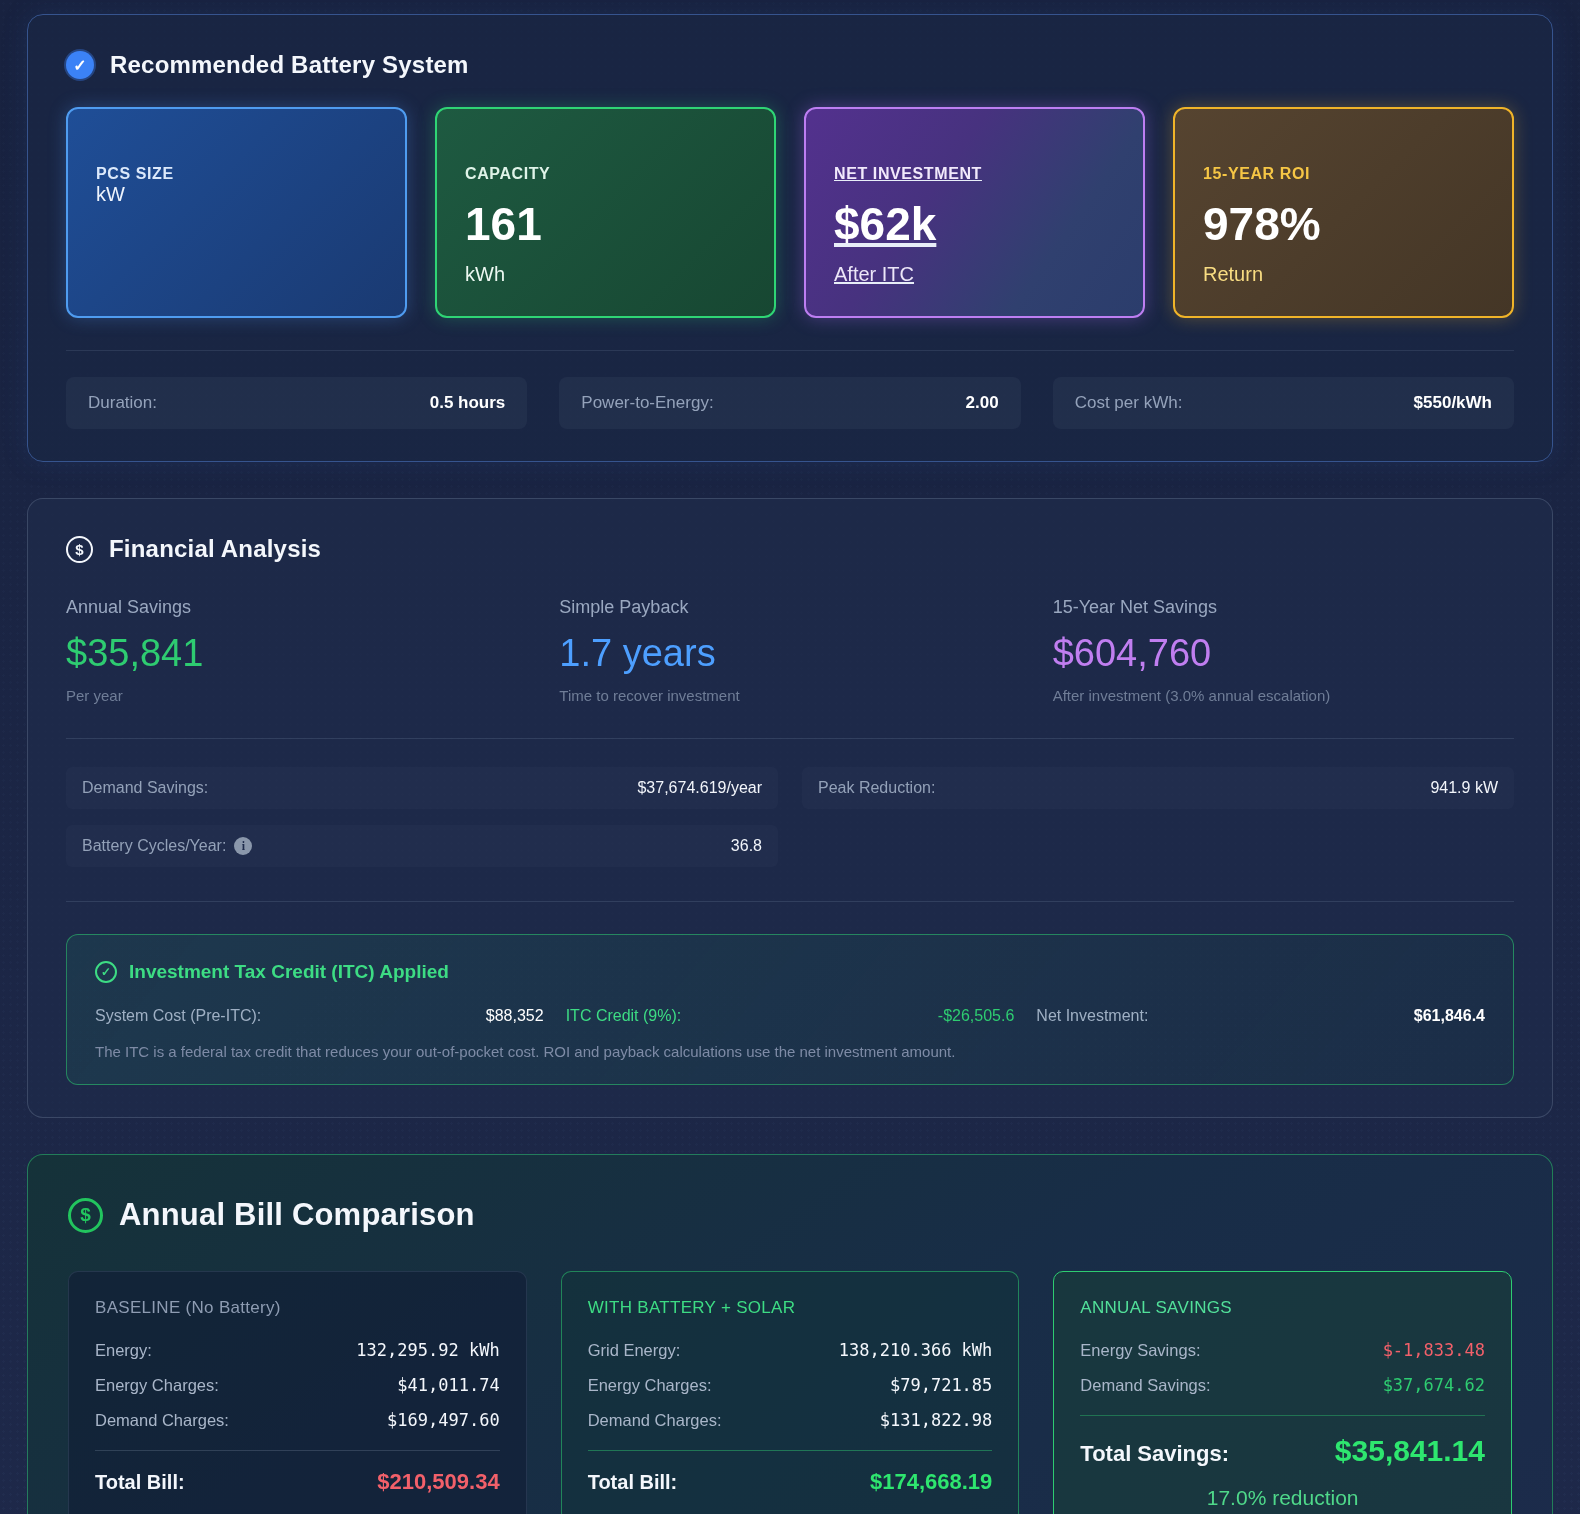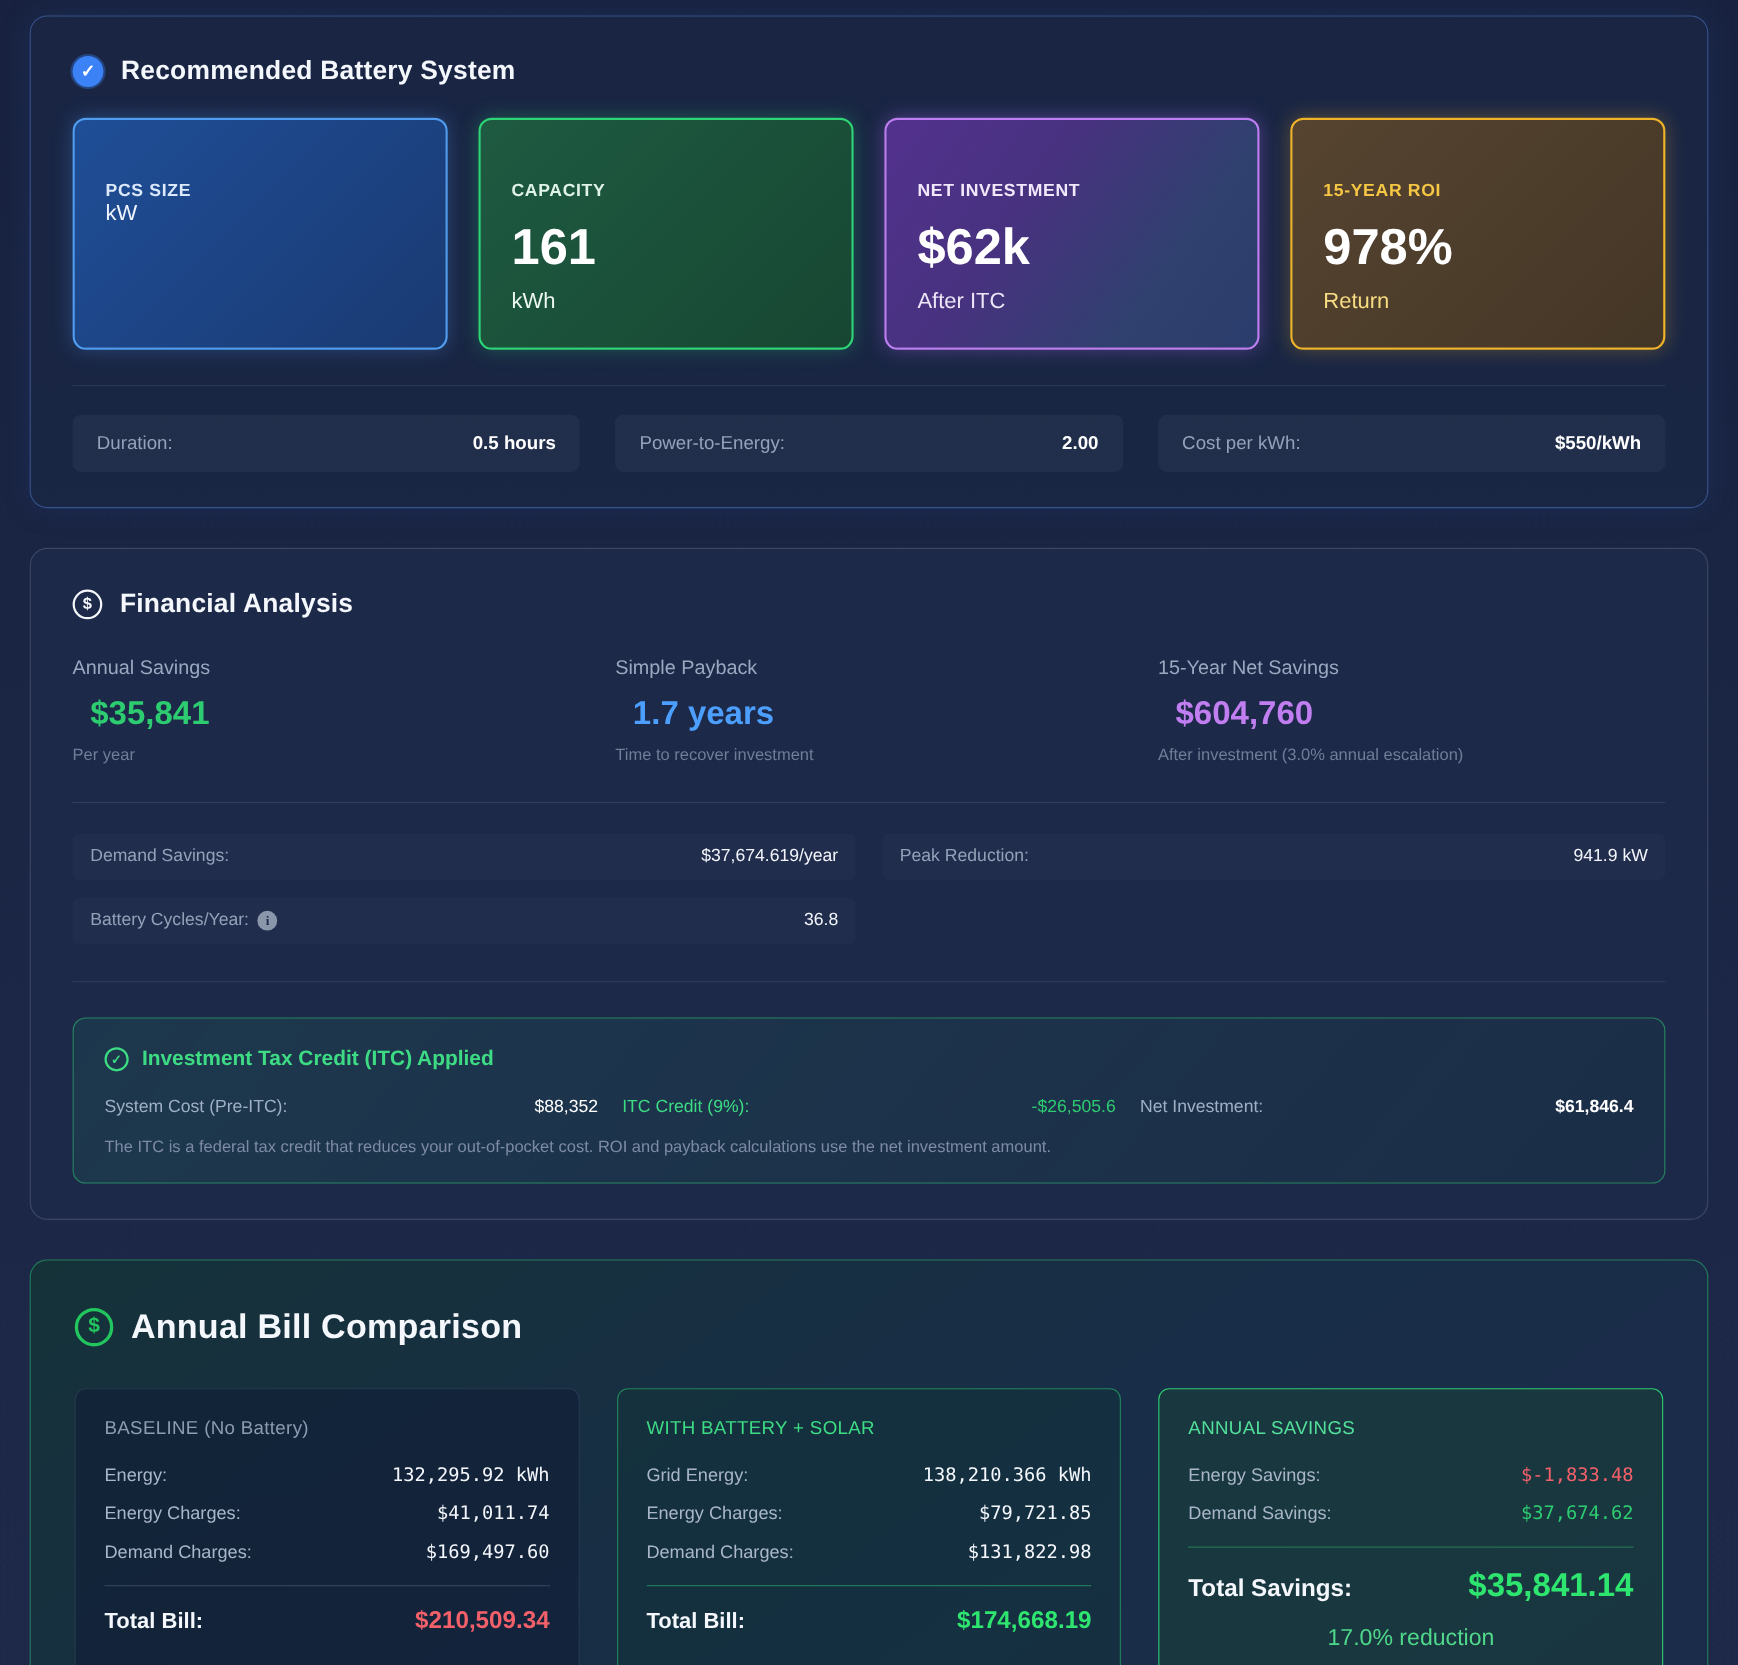--- a/index.html
+++ b/index.html
@@ -69,20 +69,21 @@
     border: 2px solid #2fd575;
     box-shadow: 0 0 18px rgba(46,213,117,0.28);
   }
   .card-capacity .card-label { color: #dff3e8; }
   .card-capacity .card-unit  { color: #ecf8f1; }
 
   .card-investment {
     background: linear-gradient(125deg, #53318e 0%, #47327f 38%, #30406f 72%, #2b3d6c 100%);
     border: 2px solid #bd7ef2;
     box-shadow: 0 0 18px rgba(170,110,245,0.35);
+    text-decoration: underline;
   }
   .card-investment .card-label { color: #f1e9fb; }
   .card-investment .card-unit  { color: #ece6f8; }
 
   .card-roi {
     background: linear-gradient(135deg, #564430 0%, #443626 100%);
     border: 2px solid #f0b429;
     box-shadow: 0 0 18px rgba(240,180,40,0.3);
   }
   .card-roi .card-label { color: #f6c645; }
@@ -100,21 +101,21 @@
   .stat-pill .pill-label { color: #94a2ba; text-align: center; }
   .stat-pill .pill-value { color: #ffffff; font-weight: bold; }
 
   
   .sec-financial {
     background: rgba(30,43,75,0.72);
     border: 1px solid rgba(165,180,205,0.22);
   }
   .metrics-row { display: grid; grid-template-columns: repeat(3, 1fr); gap: 32px; margin-top: 34px; }
   .metric .metric-label { font-size: 18px; color: #9aa8c0; }
-  .metric .metric-value { font-size: 30px; font-weight: bold; margin: 14px 16px 12px; }
+  .metric .metric-value { font-size: 38px; font-weight: normal; margin: 14px 0 12px; }
   .metric .metric-sub   { font-size: 15px; color: #6f7d97; }
   .val-green  { color: #2ecc71; }
   .val-blue   { color: #4d9fff; }
   .val-purple { color: #c07ef0; }
 
   .fin-divider { border: none; border-top: 1px solid rgba(180,200,230,0.14); margin: 34px 0 28px; }
 
   .details-grid { display: grid; grid-template-columns: 1fr 1fr; gap: 16px 24px; }
   .detail-cell {
     display: flex; justify-content: space-between; align-items: center;

